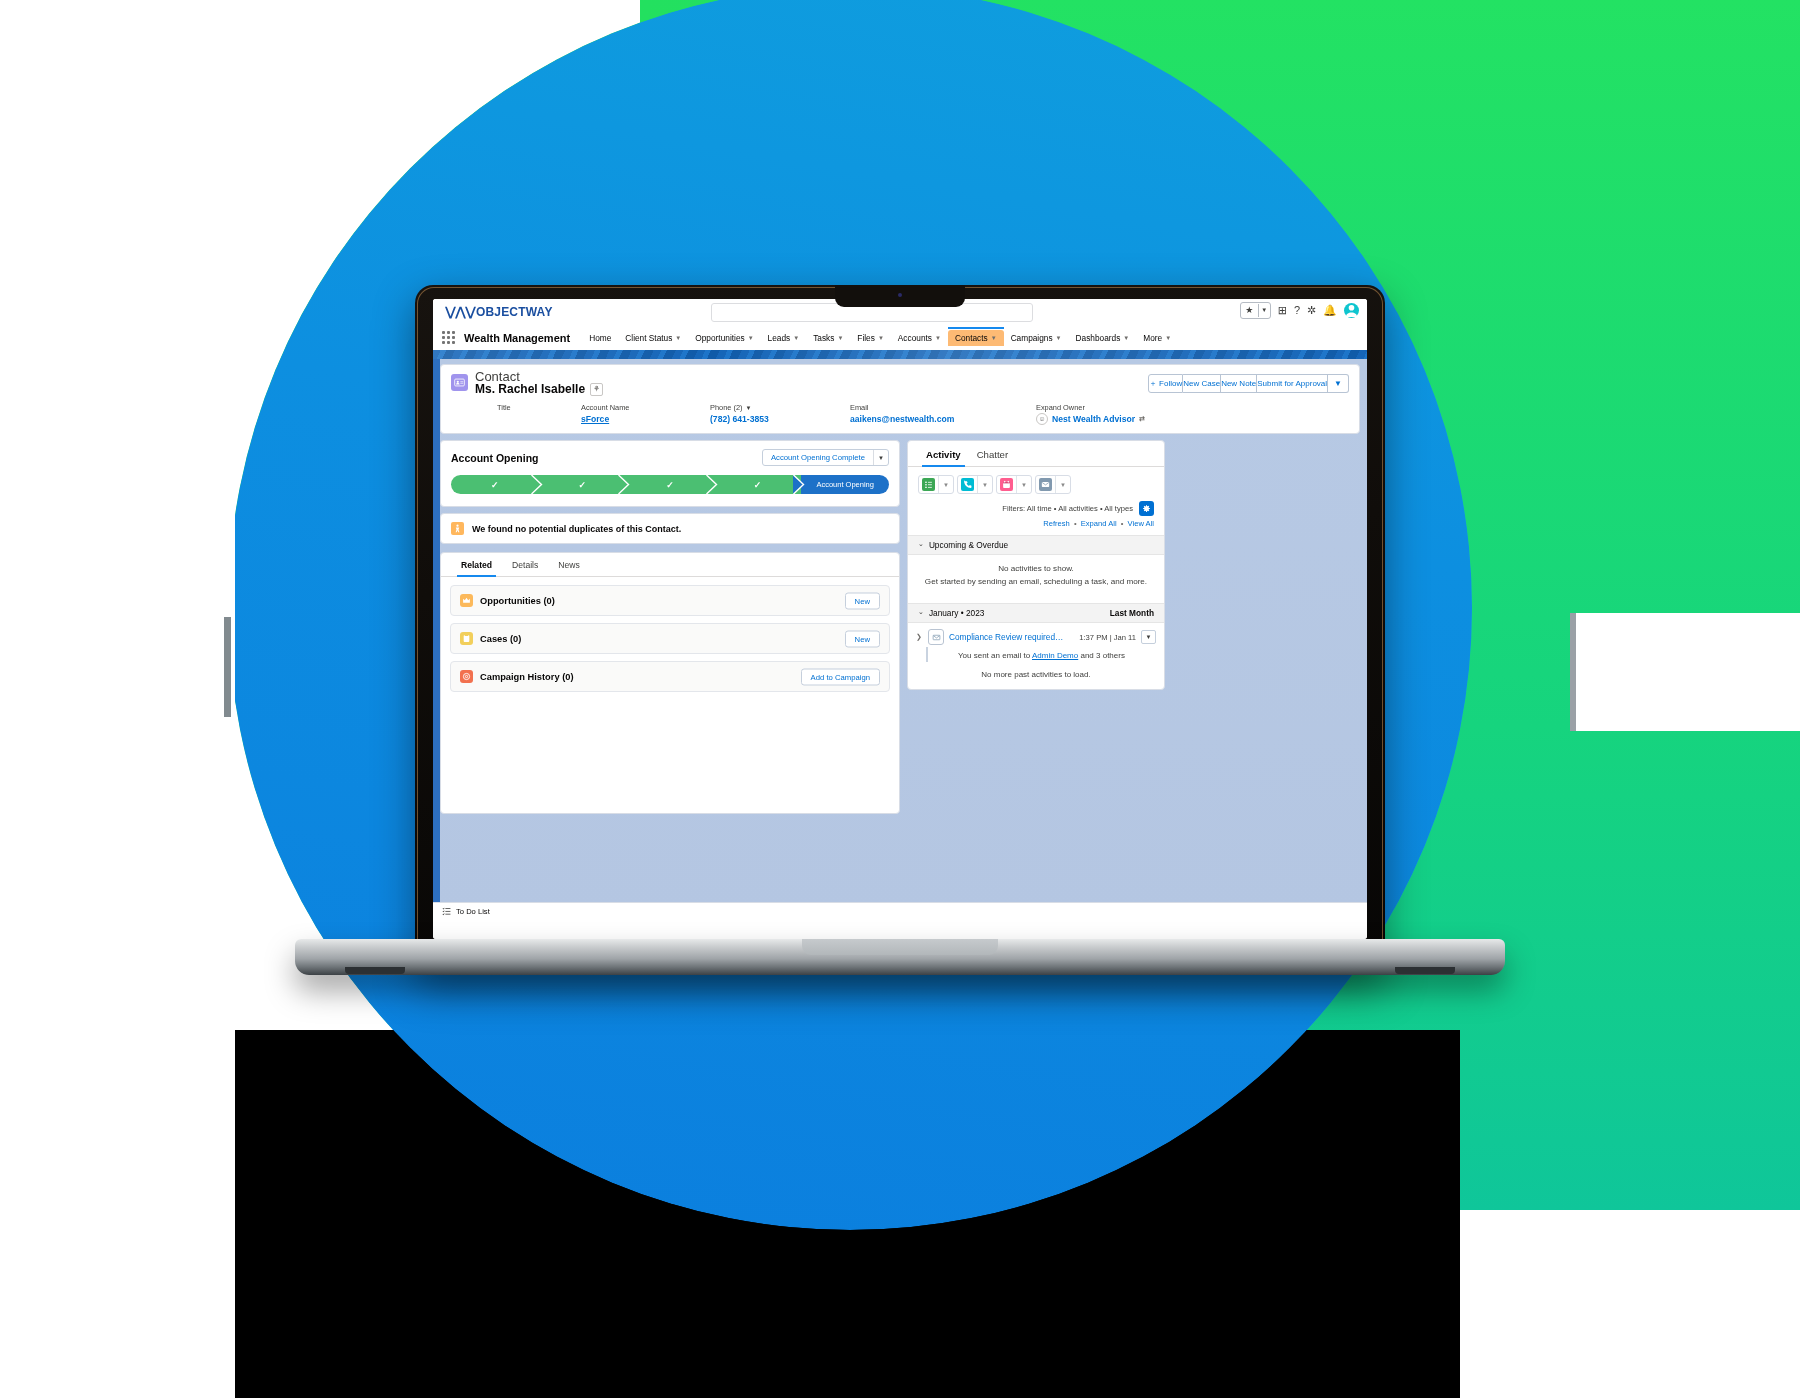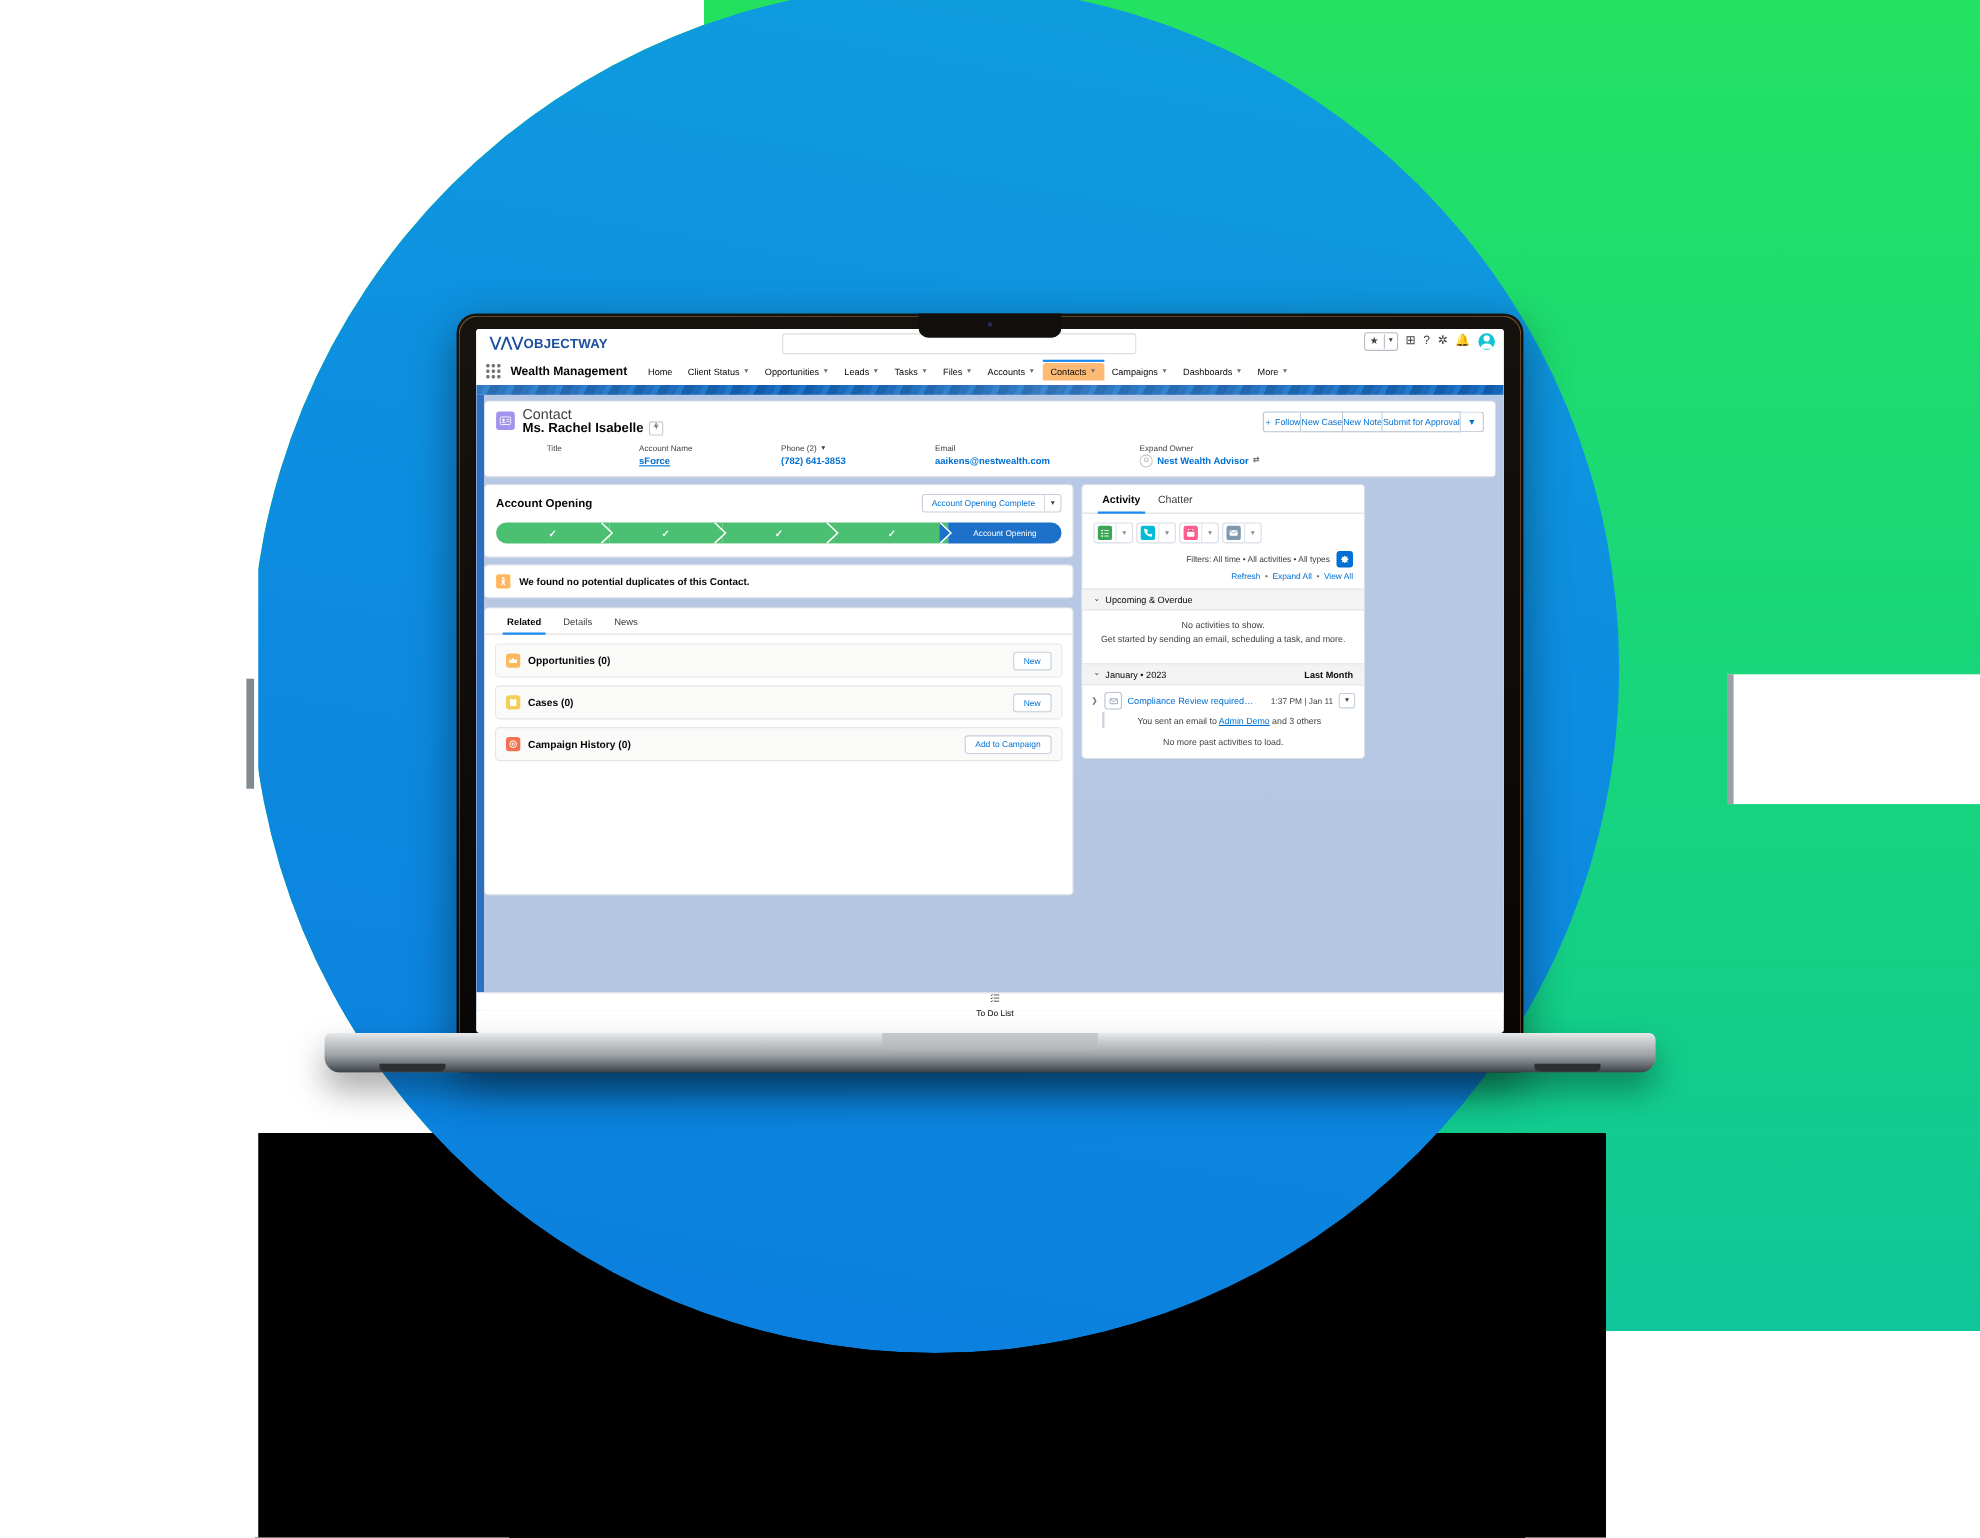--- a/index.html
+++ b/index.html
@@ -142,21 +142,21 @@
   .rec-fields{display:flex;gap:0;padding:7px 10px 8px 10px;}
   .fld{min-width:0;margin-left:36px;}
   .fld-label{font-size:7.4px;color:#3e3e3c;line-height:10px;display:flex;align-items:center;gap:3px;white-space:nowrap;}
   .fld-value{font-size:8.6px;color:#0070d2;line-height:12px;font-weight:600;white-space:nowrap;}
   .fld-value.link{text-decoration:underline;}
   .fld-owner{display:flex;align-items:center;gap:4px;}
   .owner-ic{width:10px;height:10px;border-radius:50%;background:#fff;border:1px solid #c9c7c5;display:inline-flex;align-items:center;justify-content:center;font-size:7px;color:#6b6b6b;}
 
   
   .main{display:flex;gap:7px;margin-top:6px;align-items:flex-start;}
-  .col-left{width:536px;}
+  .col-left{width:460px;}
   .col-right{width:258px;}
 
   
   .path-card{padding:8px 10px 12px 10px;margin-bottom:6px;}
   .path-head{display:flex;align-items:center;justify-content:space-between;margin-bottom:9px;}
   .path-title{font-size:10.5px;font-weight:700;color:#080707;}
   .path-select{display:flex;align-items:stretch;border:1px solid #c5cfdc;border-radius:3px;overflow:hidden;}
   .path-select .t{font-size:7.7px;color:#0070d2;padding:3px 8px;white-space:nowrap;}
   .path-select .c{border-left:1px solid #d9dde3;width:14px;display:flex;align-items:center;justify-content:center;font-size:6px;color:#3e3e3c;}
   .path{display:flex;height:19px;}
@@ -220,21 +220,21 @@
   .act-ico{width:14px;height:14px;border:1px solid #b9c4d2;border-radius:3px;display:flex;align-items:center;justify-content:center;background:#fff;}
   .act-ico svg{width:9px;height:9px;}
   .act-subj{flex:1;font-size:8.3px;color:#0070d2;white-space:nowrap;overflow:hidden;text-overflow:ellipsis;}
   .act-time{font-size:7.6px;color:#3e3e3c;white-space:nowrap;}
   .act-car{width:13px;height:12px;border:1px solid #c5cfdc;border-radius:2px;display:flex;align-items:center;justify-content:center;font-size:6px;color:#3e3e3c;}
   .act-detail{padding:4px 10px 2px 30px;font-size:8px;color:#3e3e3c;border-left:2px solid #c9d3e0;margin-left:18px;}
   .act-detail a{color:#0070d2;text-decoration:underline;}
   .act-more{text-align:center;font-size:8px;color:#3e3e3c;padding:8px 10px 2px 10px;}
 
   
-  .sf-util-bar{position:absolute;left:0;right:0;bottom:0;height:16px;background:#fff;border-top:1px solid #d8dde6;display:flex;align-items:center;padding-left:9px;gap:5px;flex-direction:column;}
+  .sf-util-bar{position:absolute;left:0;right:0;bottom:0;height:16px;background:#fff;border-top:1px solid #d8dde6;display:flex;align-items:center;padding-left:9px;gap:5px;}
   .util-bar-ic{width:9px;height:9px;display:flex;align-items:center;justify-content:center;}
   .util-bar-ic svg{width:9px;height:9px;}
   .util-bar-txt{font-size:7.6px;color:#080707;}
 </style>
 </head>
 <body>
 
 <div id="bg">
   <div class="bg-green-block"></div>
   <div class="bg-green-block2"></div>

